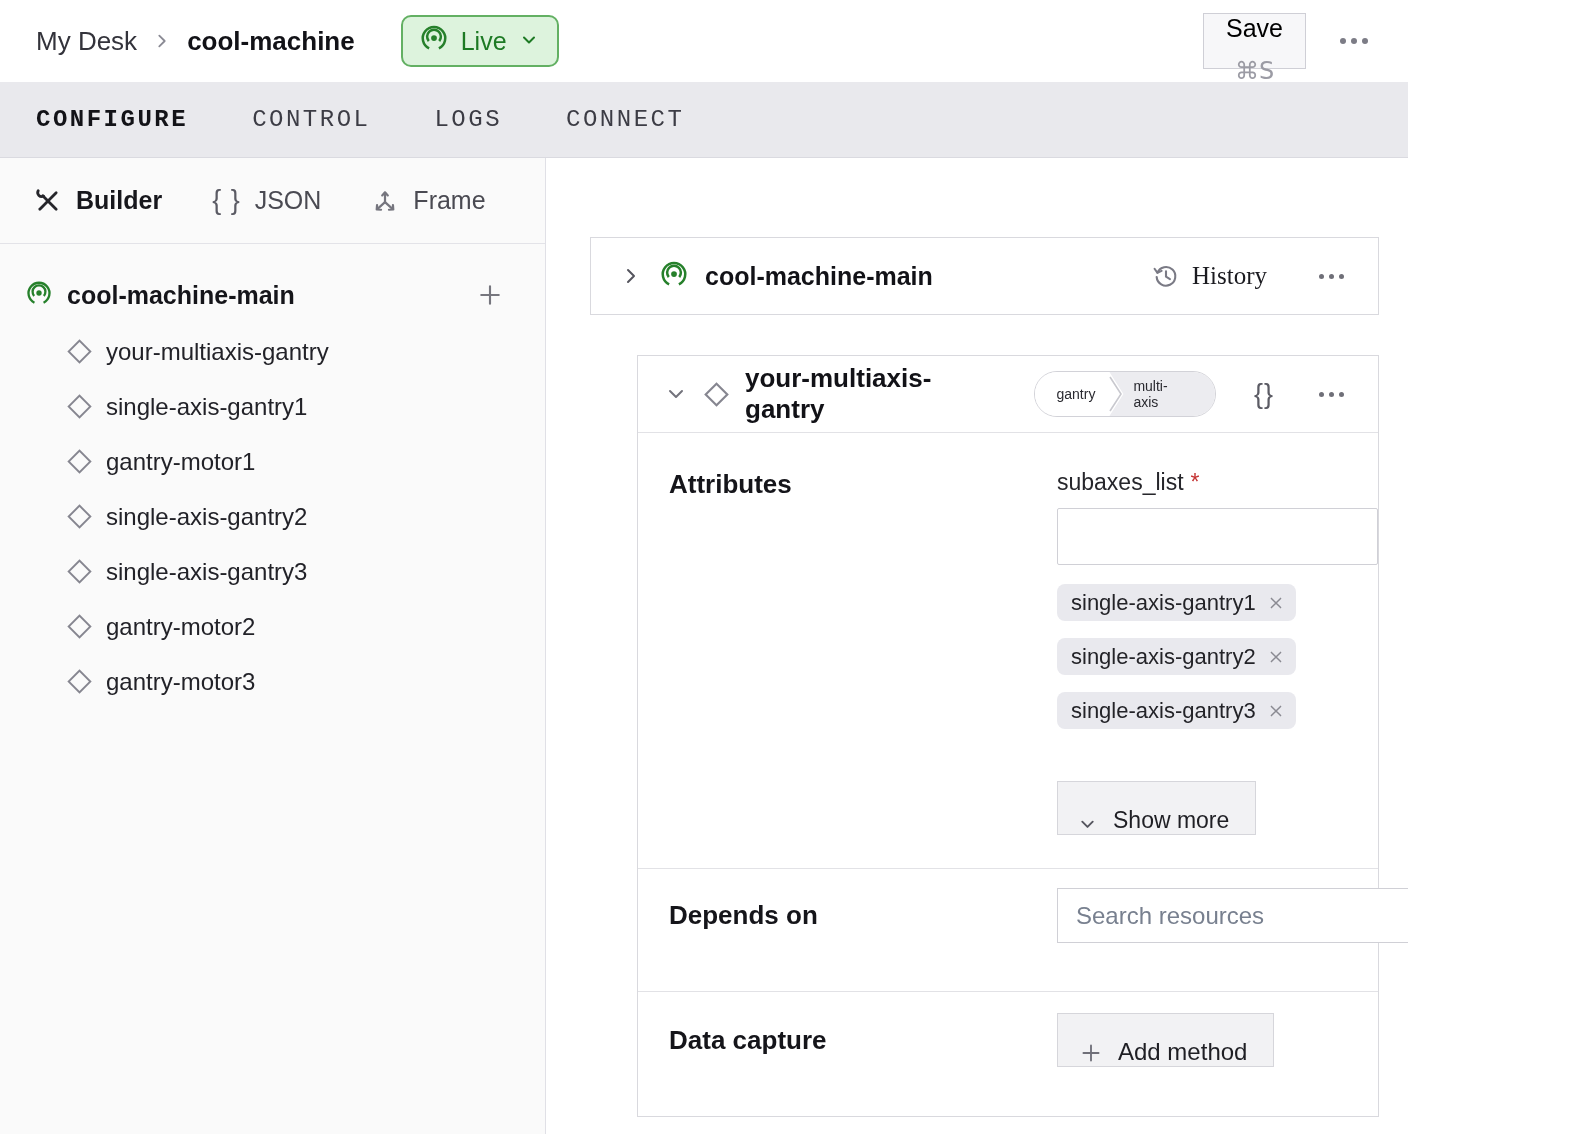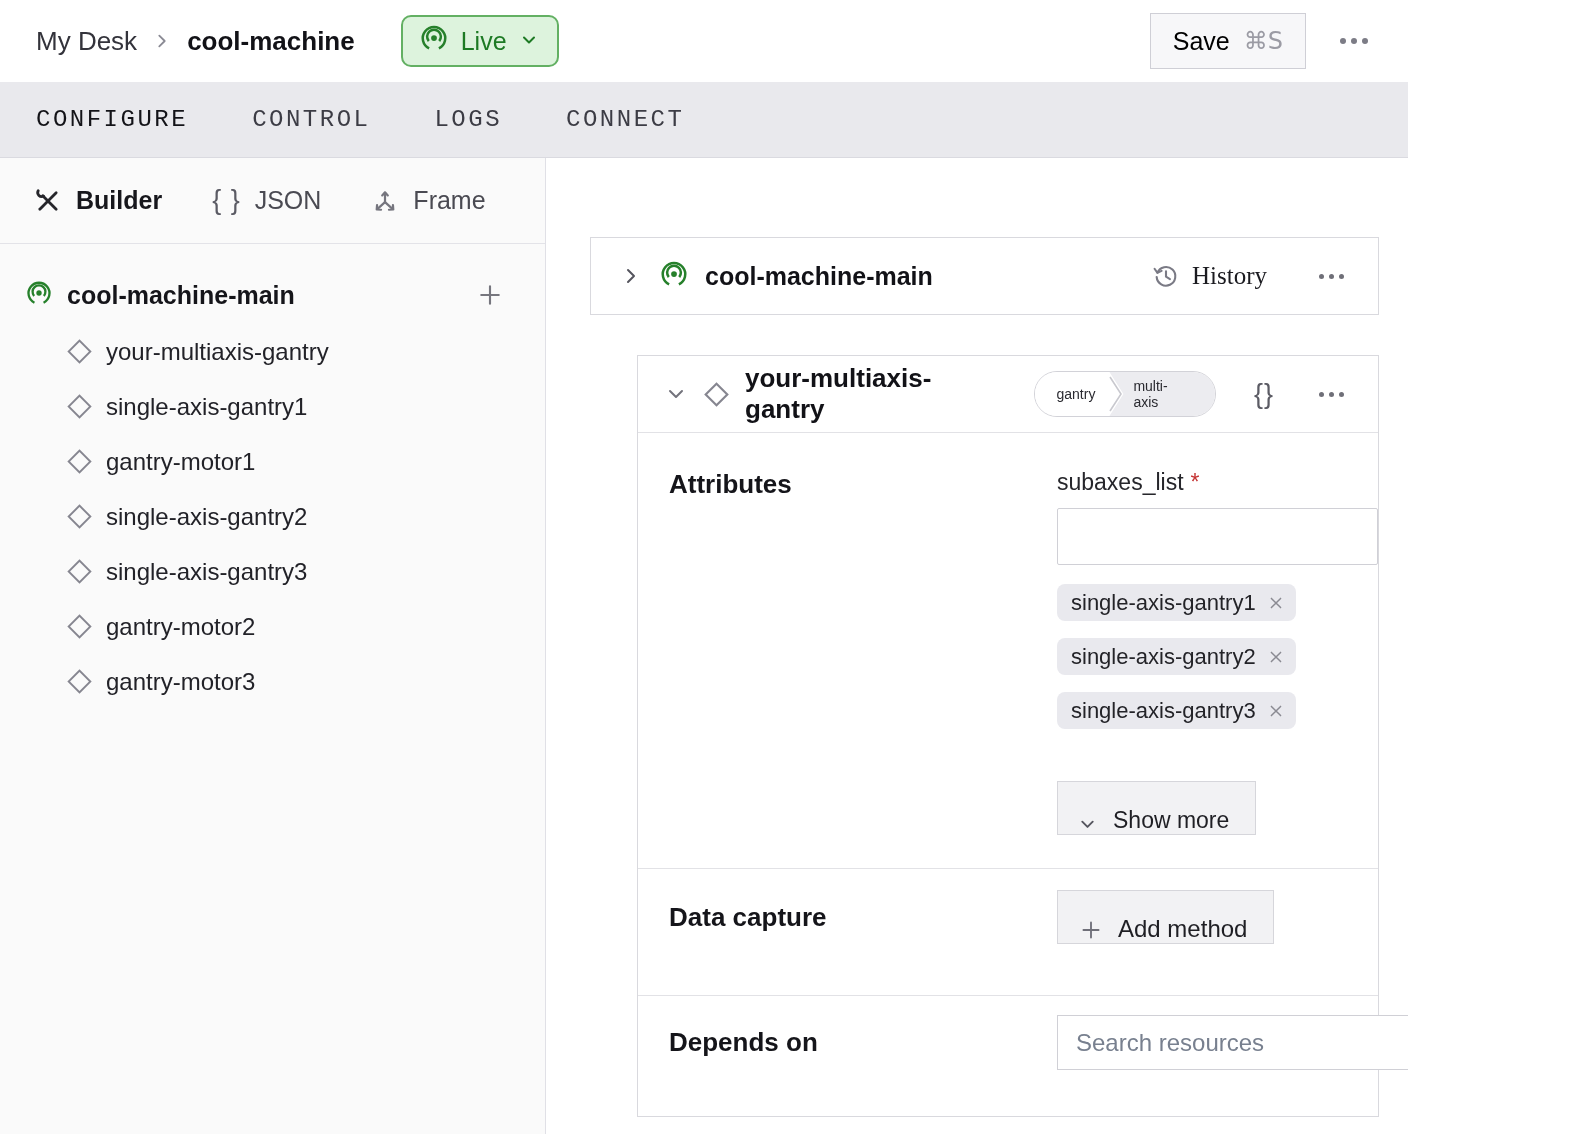--- a/index.html
+++ b/index.html
@@ -12,33 +12,33 @@
   .crumb { display:flex; align-items:center; gap:16px; }
   .crumb-parent { font-size:26px; color:#33333b; cursor:pointer; }
   .crumb-sep { color:#8a8a94; display:flex; }
   .crumb-current { font-size:26px; font-weight:700; color:#121217; }
   .live-badge { margin-left:46px; height:52px; display:flex; align-items:center; gap:12px;
       padding:0 18px 0 16px; background:#ddf3dd; border:2px solid #63b063; border-radius:10px;
       color:#1d7a24; font-size:25px; cursor:pointer; }
   .live-badge .bc-icon { color:#26802b; }
   .spacer { flex:1; }
   .save-btn { height:56px; display:flex; align-items:center; gap:14px; padding:0 22px;
-      background:#f7f7f9; border:1px solid #cfcfd6; font-size:25px; cursor:pointer; }
+      background:#f7f7f9; border:1px solid #cfcfd6; font-size:25px; cursor:pointer;flex-direction:column; }
   .save-short { color:#9b9ba4; font-family:"DejaVu Sans", sans-serif; font-size:24px; }
   .kebab { display:flex; gap:5px; align-items:center; padding:10px; cursor:pointer; }
   .kebab i { width:6px; height:6px; border-radius:50%; background:#7c7c86; }
   .kebab.small i { width:5px; height:5px; background:#6f6f78; }
   .header .kebab { margin-left:24px; }
 
   
   .tabbar { height:76px; background:#e9e9ed; border-bottom:1px solid #dadae0;
       display:flex; align-items:center; gap:64px; padding-left:36px;
       font-family:"Liberation Mono", monospace; }
   .tab { font-size:24px; letter-spacing:2.5px; color:#3c3c45; cursor:pointer; white-space:nowrap; }
-  .tab.active { font-weight:400; color:#131318; }
+  .tab.active { font-weight:700; color:#131318; }
 
   
   .content { display:flex; height:976px;border-radius:27px; }
   .sidebar { width:546px; background:#fafafa; border-right:1px solid #e0e0e6; }
   .views { height:86px; border-bottom:1px solid #e3e3e8; display:flex; align-items:center;
       gap:50px; padding-left:34px; }
   .view { display:flex; align-items:center; gap:14px; cursor:pointer; color:#4a4a52; font-size:25px; }
   .view.active { color:#17171c; font-weight:700; }
   .view .vicon { color:#75757e; display:flex; }
   .view.active .vicon { color:#26262b; }
@@ -374,48 +374,48 @@
               <span class="chev">
                 <svg width="19" height="19" viewBox="0 0 20 20">
                     <polyline points="4.5 7 10 12.5 15.5 7" fill="none" stroke="currentColor" stroke-width="2" stroke-linecap="round" stroke-linejoin="round"></polyline>
                   </svg>
               </span>
               <span>Show more</span>
             </button>
           </div>
         </div>
 
+        <div class="sec sec-dep">
+          <div class="label-col">
+            <span class="sec-label">Depends on</span>
+          </div>
+          <div class="ctrl-col">
+            <div class="select-box">
+              <span class="placeholder">Search resources</span>
+              <span class="chev">
+                <svg width="20" height="20" viewBox="0 0 20 20">
+                    <polyline points="4.5 7 10 12.5 15.5 7" fill="none" stroke="currentColor" stroke-width="2" stroke-linecap="round" stroke-linejoin="round"></polyline>
+                  </svg>
+              </span>
+            </div>
+          </div>
+        </div>
+
         <div class="sec sec-cap">
           <div class="label-col">
             <span class="sec-label">Data capture</span>
           </div>
           <div class="ctrl-col">
             <button class="btn add-method">
               <span class="plus">
                 <svg width="26" height="26" viewBox="0 0 24 24" fill="none" stroke="currentColor" stroke-width="1.7" stroke-linecap="round">
                     <path d="M12 5 v14 M5 12 h14"></path>
                   </svg>
               </span>
               <span>Add method</span>
             </button>
           </div>
         </div>
-
-        <div class="sec sec-dep">
-          <div class="label-col">
-            <span class="sec-label">Depends on</span>
-          </div>
-          <div class="ctrl-col">
-            <div class="select-box">
-              <span class="placeholder">Search resources</span>
-              <span class="chev">
-                <svg width="20" height="20" viewBox="0 0 20 20">
-                    <polyline points="4.5 7 10 12.5 15.5 7" fill="none" stroke="currentColor" stroke-width="2" stroke-linecap="round" stroke-linejoin="round"></polyline>
-                  </svg>
-              </span>
-            </div>
-          </div>
-        </div>
       </div>
 
     </div>
   </div>
 </div>
 
 </body></html>

